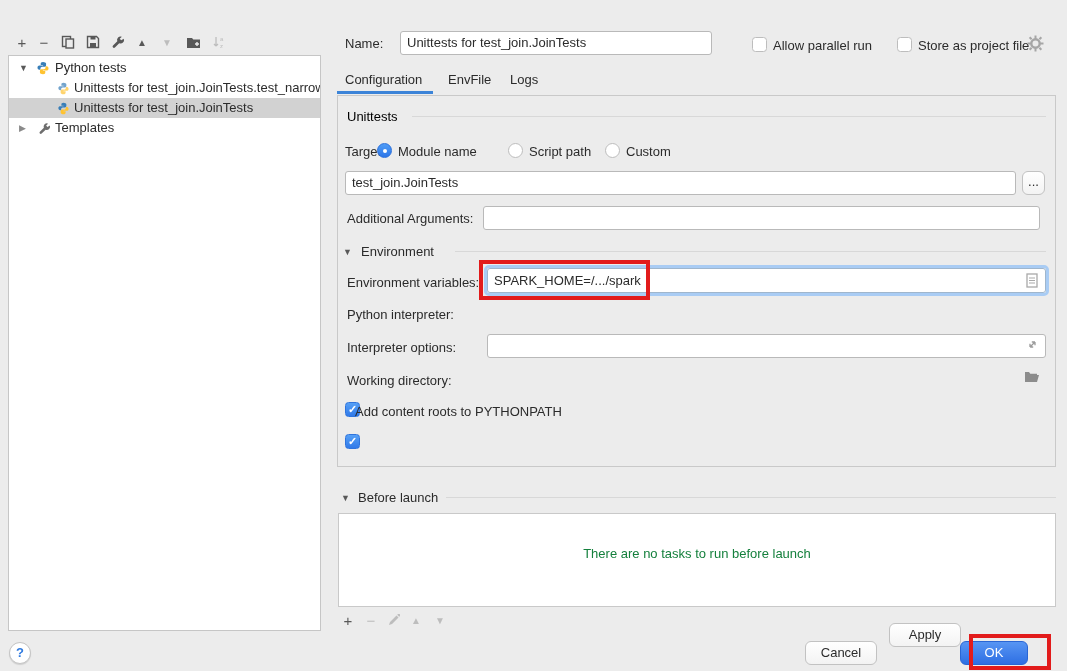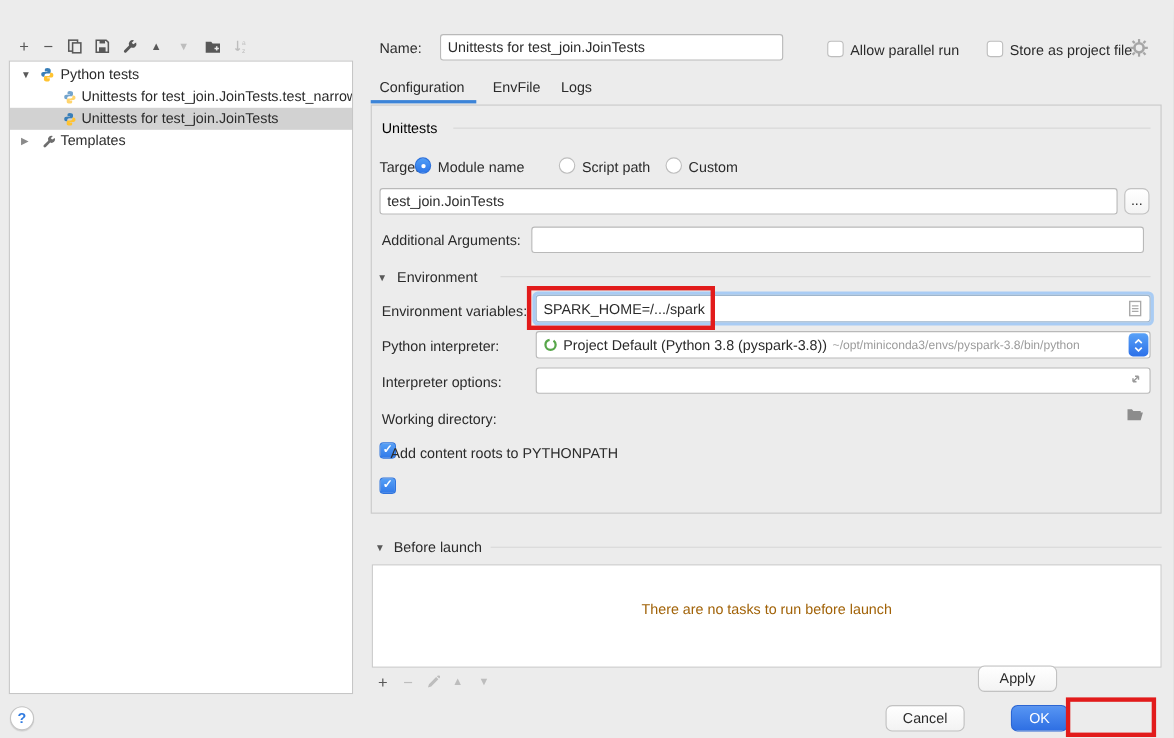--- a/index.html
+++ b/index.html
@@ -64,21 +64,21 @@
          border-radius:6px; text-align:center; line-height:22px; }
   .btn.primary { background:linear-gradient(#5795f3,#2e6fe3); border:1px solid #2a66d4; color:#fff; }
 
   .red-annot { position:absolute; border:4px solid #e21b1b; z-index:50; }
 
   .stepper { position:absolute; right:1px; top:1px; width:18px; height:21px; border-radius:4px;
              background:linear-gradient(#58a1f7,#2d71e9); display:flex; flex-direction:column;
              align-items:center; justify-content:center; gap:2px; }
 
   .task-box { position:absolute; left:338px; top:513px; width:718px; height:94px; background:#fff; border:1px solid #c9c9c9; }
-  .task-msg { position:absolute; width:100%; top:32px; text-align:center; color:#a16207; }
+  .task-msg { position:absolute; width:100%; top:32px; text-align:center; color:#15803d; }
 
   .help-btn { position:absolute; left:9px; top:642px; width:22px; height:22px; border-radius:50%; background:#fff;
               border:1px solid #c4c4c4; box-shadow:0 1px 1px rgba(0,0,0,.12); text-align:center; line-height:20px;
               color:#2f7ae0; font-weight:bold; }
 
   .interp-main { white-space:nowrap; }
   .interp-path { color:#9b9b9b; font-size:11px; }
 </style>
 </head>
 <body>
@@ -227,37 +227,20 @@
   </div>
   <div class="abs" style="left:1026px;top:273px">
     <svg width="12" height="15" viewBox="0 0 12 15">
         <rect x="1" y="1" width="10" height="13" fill="#fff" stroke="#a9a9a9" stroke-width="1.3"></rect>
         <path d="M3 5h6M3 7.5h6M3 10h6" stroke="#a9a9a9" stroke-width="1.2"></path>
       </svg>
   </div>
   <div class="red-annot" style="left:479px;top:260px;width:171px;height:40px"></div>
 
   <div class="lbl" style="left:347px;top:307px">Python interpreter:</div>
-  <div class="field" style="left:487px;top:301px;width:559px;height:25px;display:flex;align-items:center;gap:5px;padding-right:24px">
-    <span style="display:flex">
-      <svg width="13" height="13" viewBox="0 0 14 14">
-          <circle cx="7" cy="7" r="5" fill="none" stroke="#57a64a" stroke-width="2.2" stroke-dasharray="22 4"></circle>
-        </svg>
-    </span>
-    <span class="interp-main">Project Default (Python 3.8 (pyspark-3.8))</span>
-    <span class="interp-path">~/opt/miniconda3/envs/pyspark-3.8/bin/python</span>
-    <span class="stepper">
-      <svg width="8" height="5" viewBox="0 0 8 5">
-          <polyline points="1,4 4,1 7,4" fill="none" stroke="#fff" stroke-width="1.5"></polyline>
-        </svg>
-      <svg width="8" height="5" viewBox="0 0 8 5">
-          <polyline points="1,1 4,4 7,1" fill="none" stroke="#fff" stroke-width="1.5"></polyline>
-        </svg>
-    </span>
-  </div>
 
   <div class="lbl" style="left:347px;top:340px">Interpreter options:</div>
   <div class="field" style="left:487px;top:334px;width:559px;height:24px">
     <span></span>
   </div>
   <div class="abs" style="left:1026px;top:338px">
     <svg width="13" height="13" viewBox="0 0 13 13">
         <path d="M4 9 9 4M9 4h-3.2M9 4v3.2M4 9h3.2M4 9V5.8" fill="none" stroke="#9a9a9a" stroke-width="1.3"></path>
       </svg>
   </div>
@@ -286,17 +269,17 @@
   <div class="ticon dis" style="left:384px;top:610px">
     <svg width="12" height="12" viewBox="0 0 12 12">
         <path fill="#bdbdbd" d="M1 11l1-3 6.5-6.5 2 2L4 10zM9.2 0.8l2 2 0.6-0.6a1.2 1.2 0 0 0-2-2z"></path>
       </svg>
   </div>
   <div class="ticon dis" style="left:406px;top:610px;font-size:10px">▲</div>
   <div class="ticon dis" style="left:430px;top:610px;font-size:10px">▼</div>
 
   <div class="help-btn">?</div>
   <div class="btn" style="left:805px;top:641px;width:72px">Cancel</div>
-  <div class="btn" style="left:889px;top:605px;width:72px">Apply</div>
-  <div class="btn primary" style="left:919px;top:641px;width:52px">OK</div>
+  <div class="btn" style="left:889px;top:623px;width:72px">Apply</div>
+  <div class="btn primary" style="left:960px;top:641px;width:68px">OK</div>
   <div class="red-annot" style="left:969px;top:634px;width:82px;height:36px"></div>
 
 </div>
 
 </body></html>

